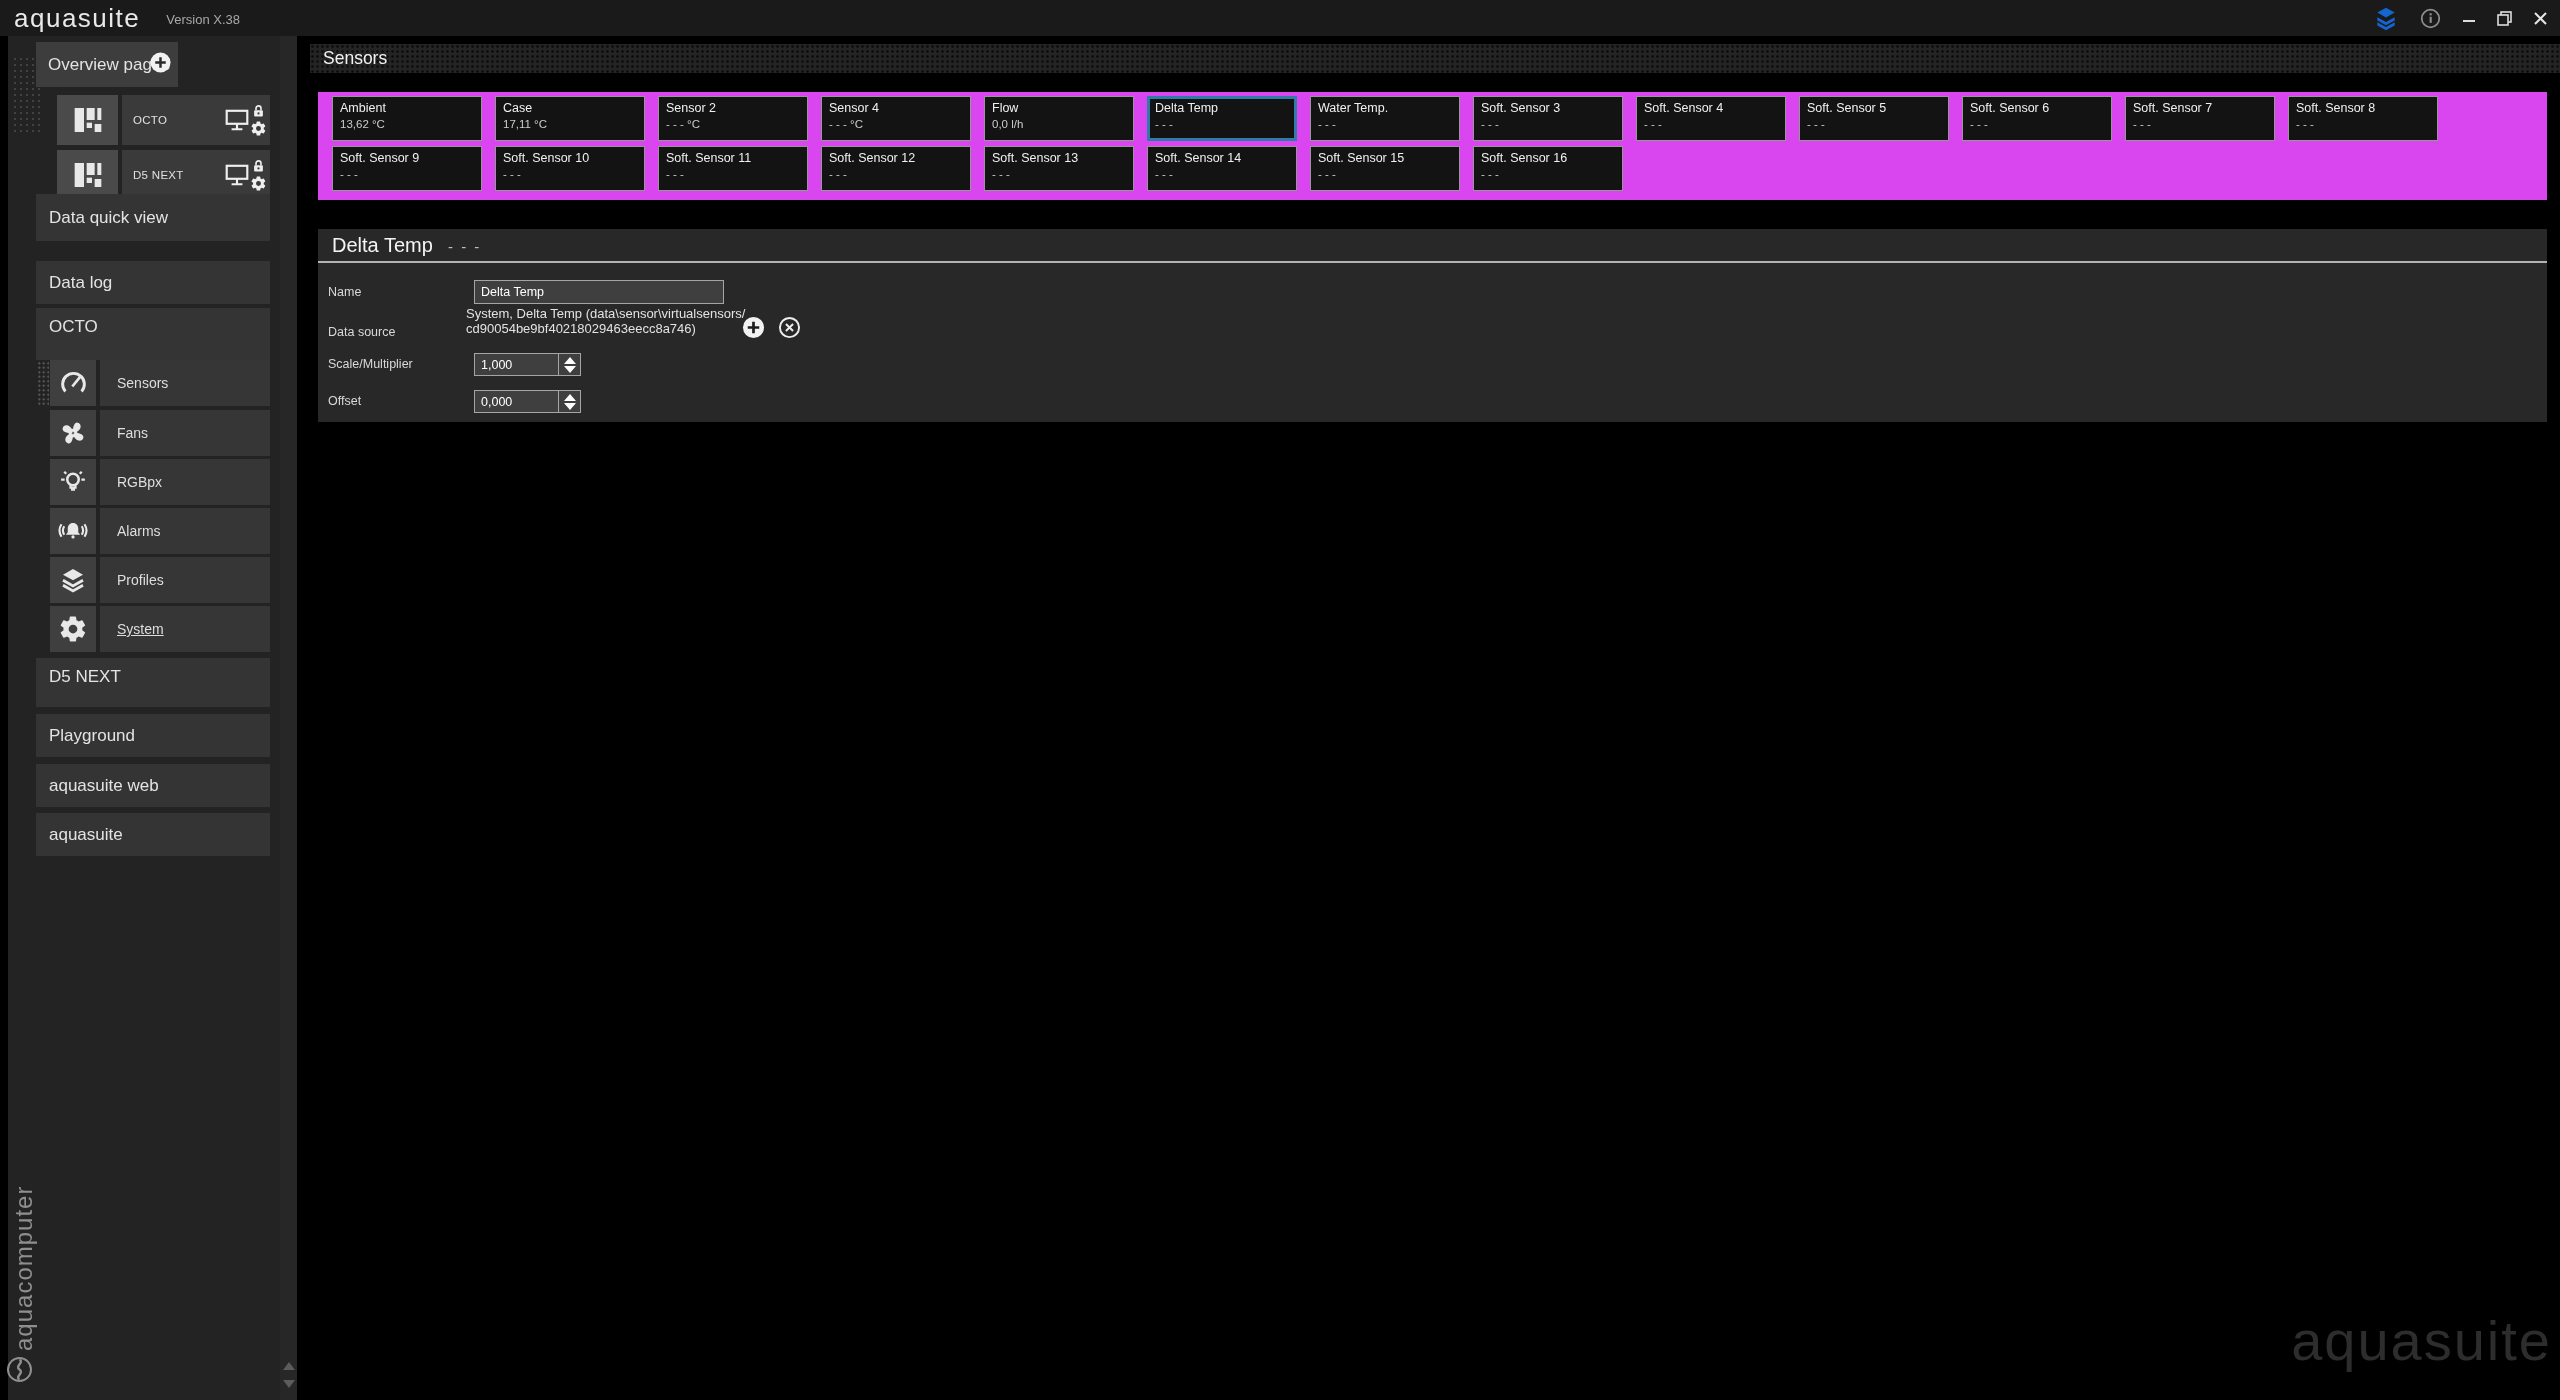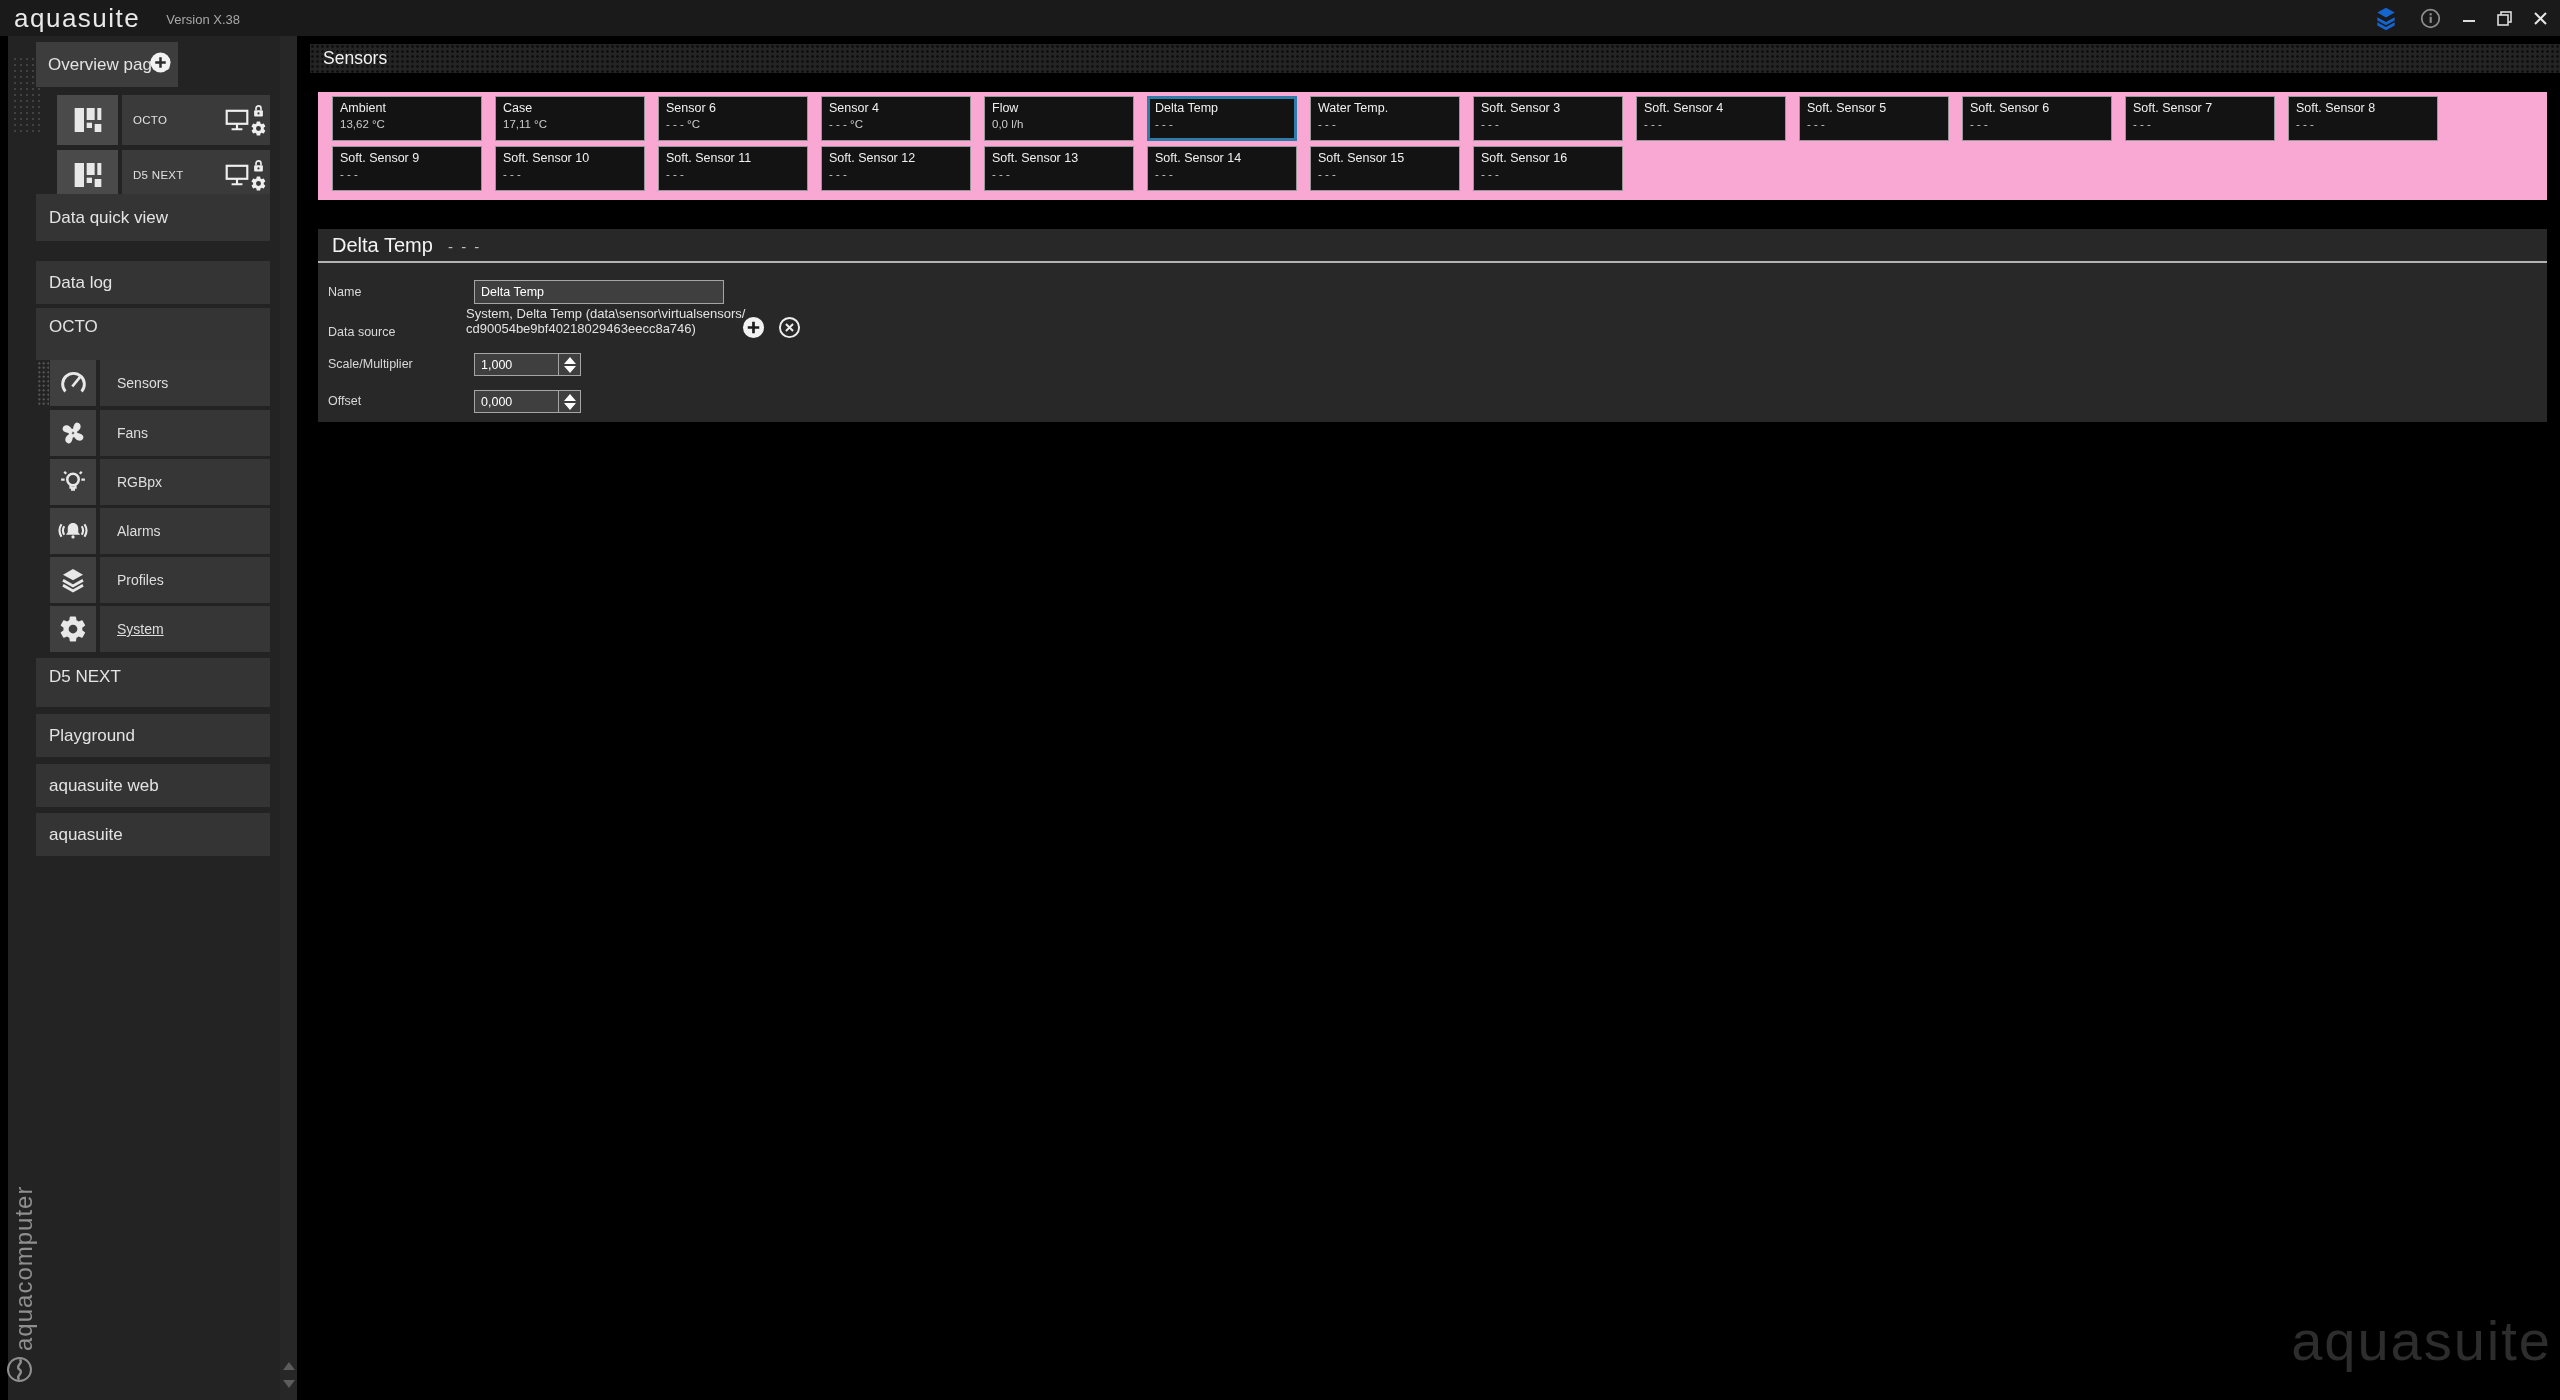--- a/index.html
+++ b/index.html
@@ -51,21 +51,21 @@
     writing-mode:vertical-rl; transform:rotate(180deg); font-size:24px; color:#8f8f8f;
     letter-spacing:1px; display:flex; align-items:center; }
   .brand-logo { position:absolute; left:6px; top:1356px; }
 
   
   .page-header { position:absolute; left:310px; top:44px; width:2250px; height:29px;
     display:flex; align-items:center; }
   .page-header .ttl { font-size:17.5px; color:#f2f2f2; margin-left:13px; }
 
   .tiles-panel { position:absolute; left:318px; top:92px; width:2229px; height:108px;
-    background:#f9a8d4; padding:4px 0 4px 14px; }
+    background:#d946ef; padding:4px 0 4px 14px; }
   .tiles-row { display:flex; gap:13px; margin-bottom:5px; }
   .tile { width:150px; height:45px; border:1px solid #979797; background:#131313;
     padding:3px 7px; overflow:hidden; }
   .tile .t-name { font-size:12.5px; color:#f0f0f0; line-height:17px; white-space:nowrap; }
   .tile .t-val  { font-size:11.5px; color:#cccccc; line-height:15px; white-space:nowrap; }
   .tile.selected { border:3px solid #2e7ca7; padding:1px 5px; }
 
   .detail-panel { position:absolute; left:318px; top:229px; width:2229px; height:193px; background:#282828; }
   .detail-title { position:absolute; left:14px; top:5px; font-size:20px; color:#f4f4f4; }
   .detail-title-val { position:absolute; left:130px; top:9px; font-size:15px; color:#c0c0c0; letter-spacing:2px; }
@@ -314,21 +314,21 @@
   <div class="tiles-row">
     <div class="tile">
       <div class="t-name">Ambient</div>
       <div class="t-val">13,62 °C</div>
     </div>
     <div class="tile">
       <div class="t-name">Case</div>
       <div class="t-val">17,11 °C</div>
     </div>
     <div class="tile">
-      <div class="t-name">Sensor 6</div>
+      <div class="t-name">Sensor 2</div>
       <div class="t-val">- - - °C</div>
     </div>
     <div class="tile">
       <div class="t-name">Sensor 4</div>
       <div class="t-val">- - - °C</div>
     </div>
     <div class="tile">
       <div class="t-name">Flow</div>
       <div class="t-val">0,0 l/h</div>
     </div>

